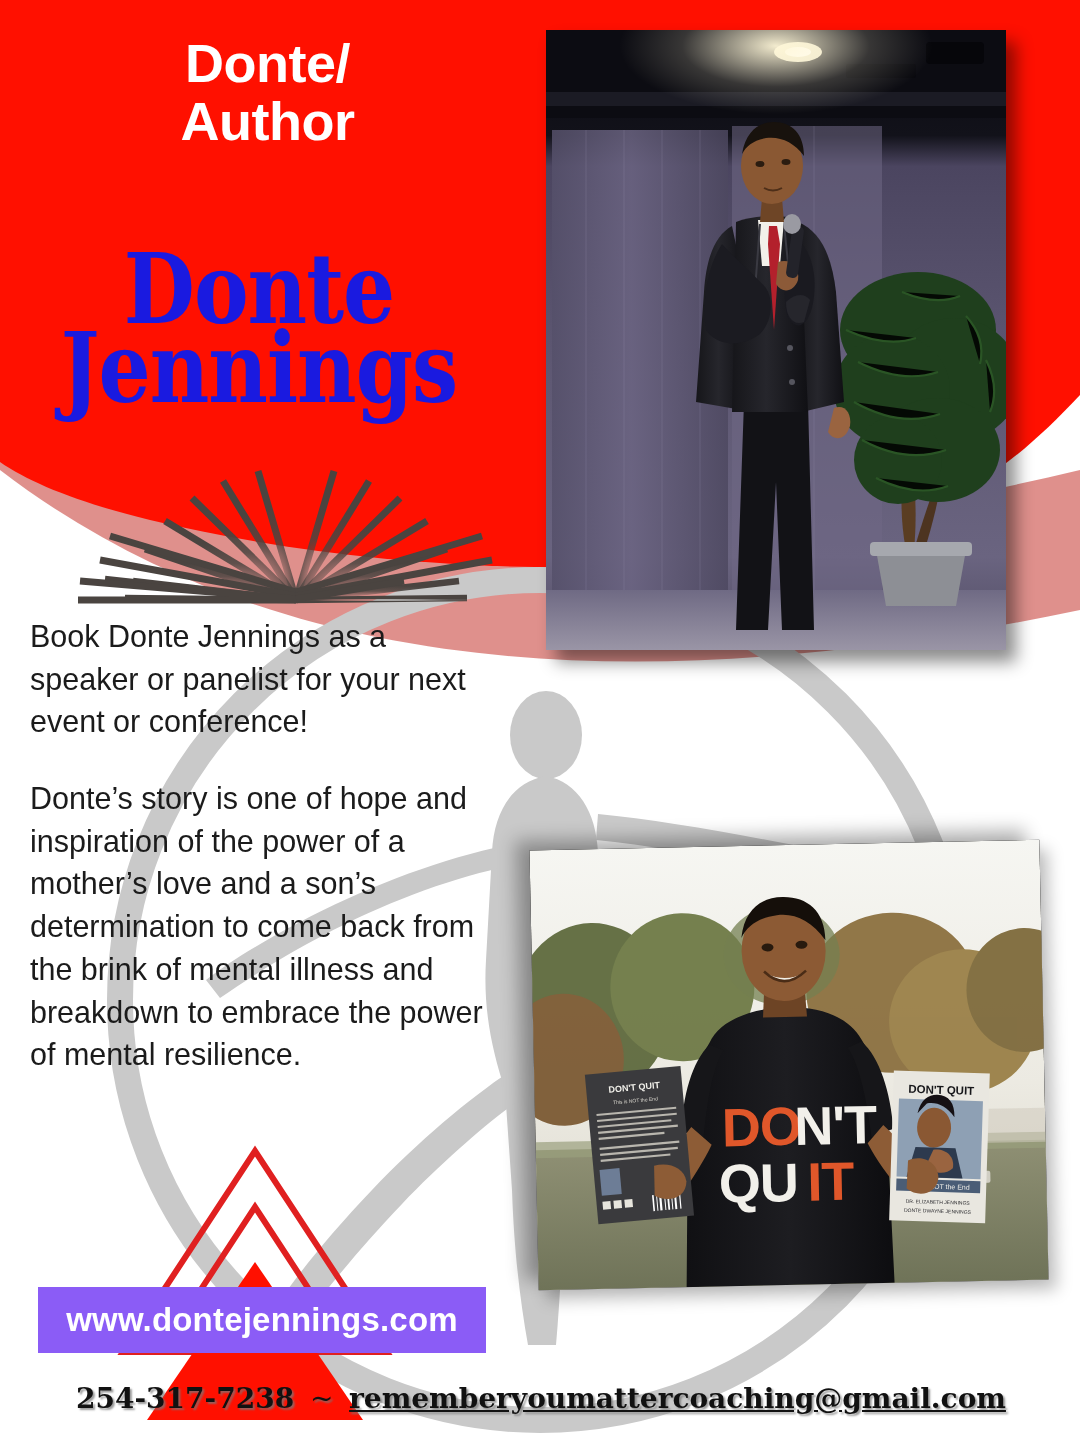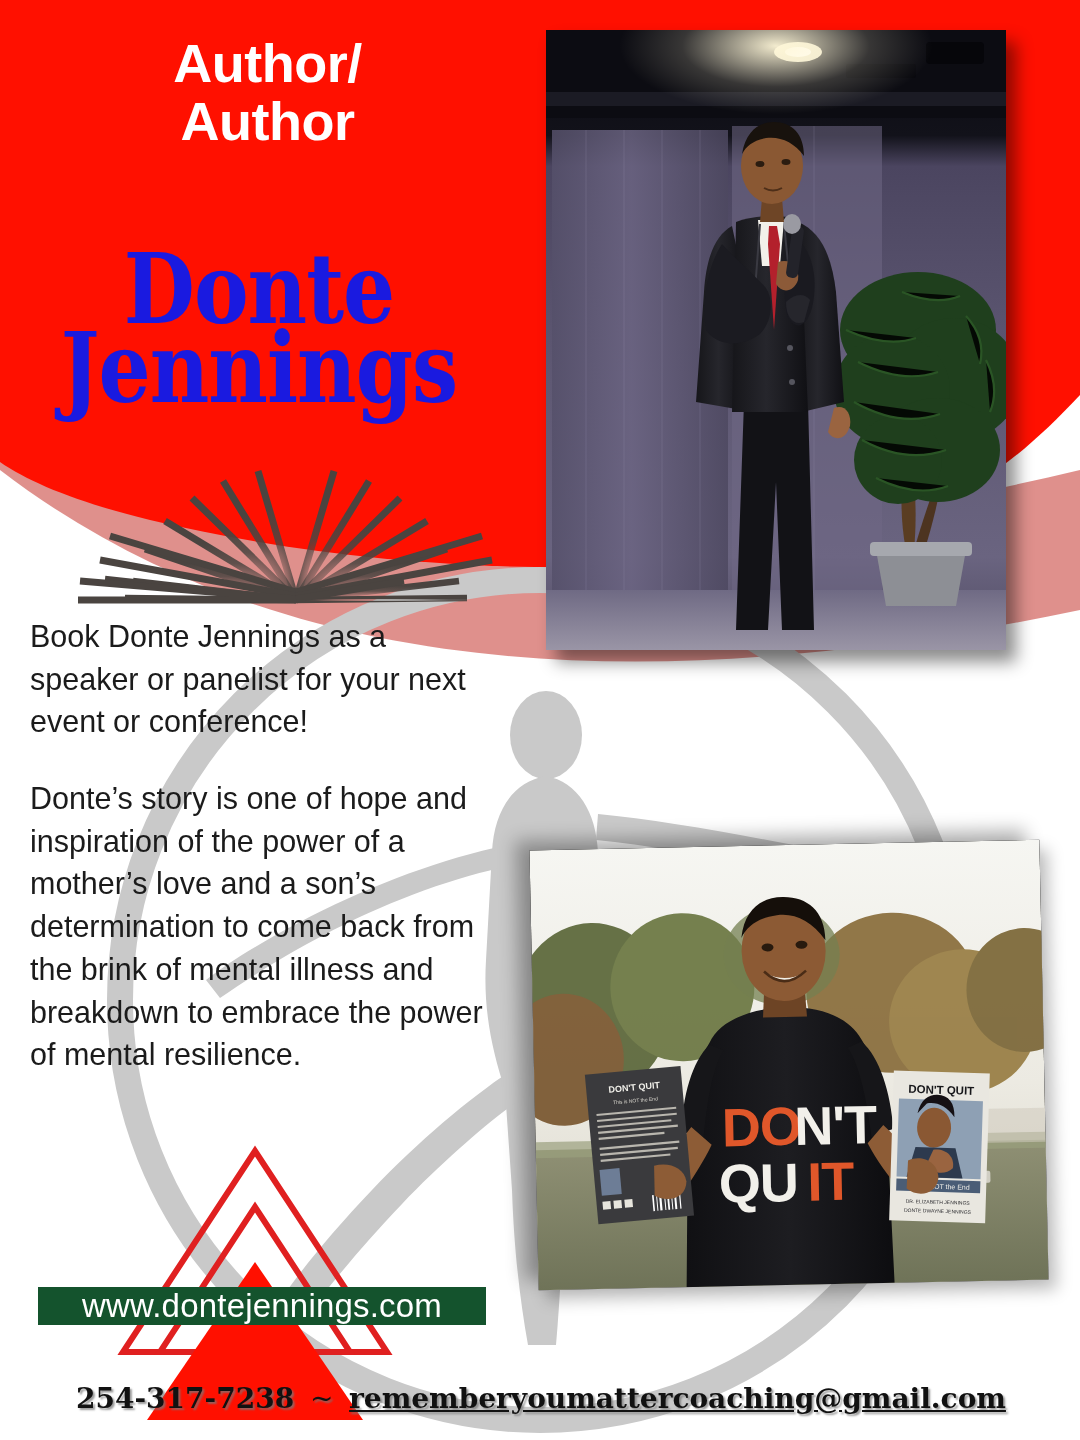--- a/index.html
+++ b/index.html
@@ -41,22 +41,22 @@
   }
   #photo-book{
     left:534px;top:845px;width:510px;height:440px;
     transform:rotate(-1.2deg);
     box-shadow:-14px -10px 18px rgba(0,0,0,.30), 8px 10px 16px rgba(0,0,0,.25);
   }
   .ph-svg{width:100%;height:100%;display:block;}
 
   
   #url-bar{
-    position:absolute;left:38px;top:1287px;width:448px;height:38px;
-    background:#14532d;display:flex;align-items:center;justify-content:center;
+    position:absolute;left:38px;top:1287px;width:448px;height:66px;
+    background:#8b5cf6;display:flex;align-items:center;justify-content:center;font-weight:bold;
   }
   #url-bar span{
     color:#fff;font-size:33px;font-family:"Liberation Sans",sans-serif;
     letter-spacing:.2px;
   }
   #contact-line{
     position:absolute;left:1px;top:1382px;width:1080px;text-align:center;
     font-family:"DejaVu Serif","Liberation Serif",serif;
     font-weight:bold;font-size:28px;color:#111;
     text-shadow:2px 2px 2px rgba(120,120,120,.75);
@@ -156,21 +156,21 @@
     </g>
 
     <g>
       <polygon points="255,1151 387,1352 123,1352" fill="none" stroke="#e02020" stroke-width="6"></polygon>
       <polygon points="255,1207 350,1352 160,1352" fill="none" stroke="#e02020" stroke-width="6"></polygon>
       <polygon points="255,1262 363,1420 147,1420" fill="#ff1000"></polygon>
     </g>
   </svg>
 
   <div id="headline">
-    <div>Author/</div>
+    <div>Donte/</div>
     <div>Author</div>
   </div>
 
   <div id="name-block">
     <span class="nm-line">Donte</span>
     <span class="nm-line">Jennings</span>
   </div>
 
   <div id="body-copy">
     <p>Book Donte Jennings as a speaker or panelist for your next event or conference!</p>

